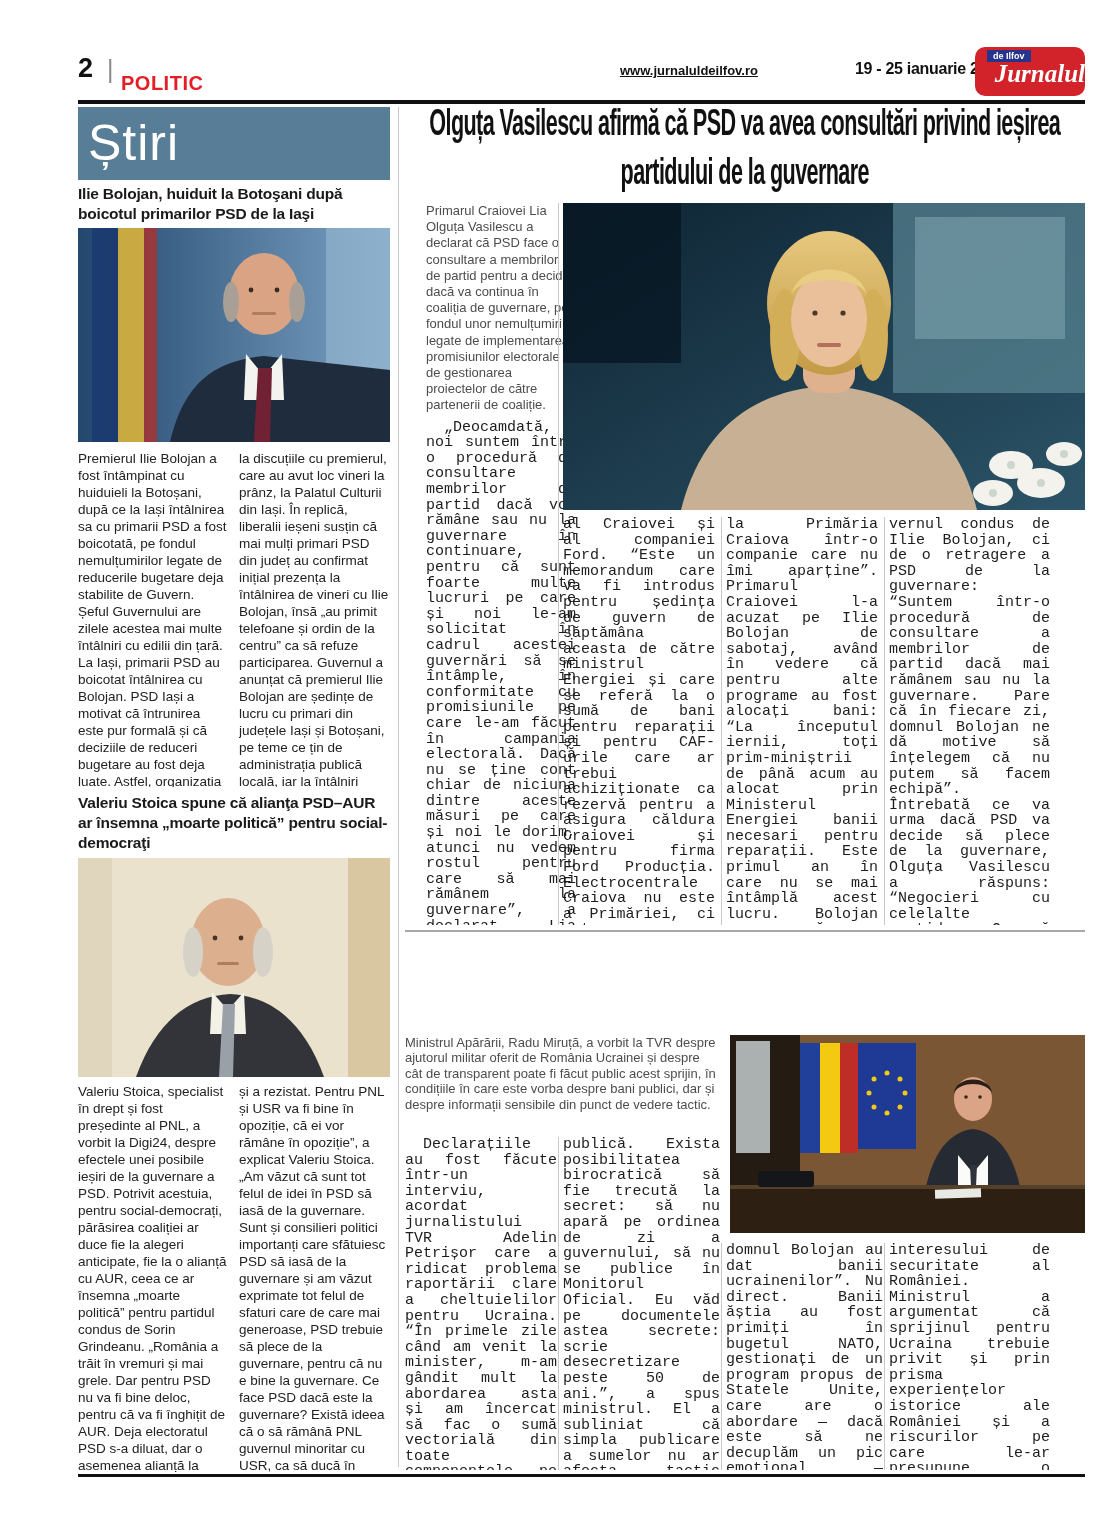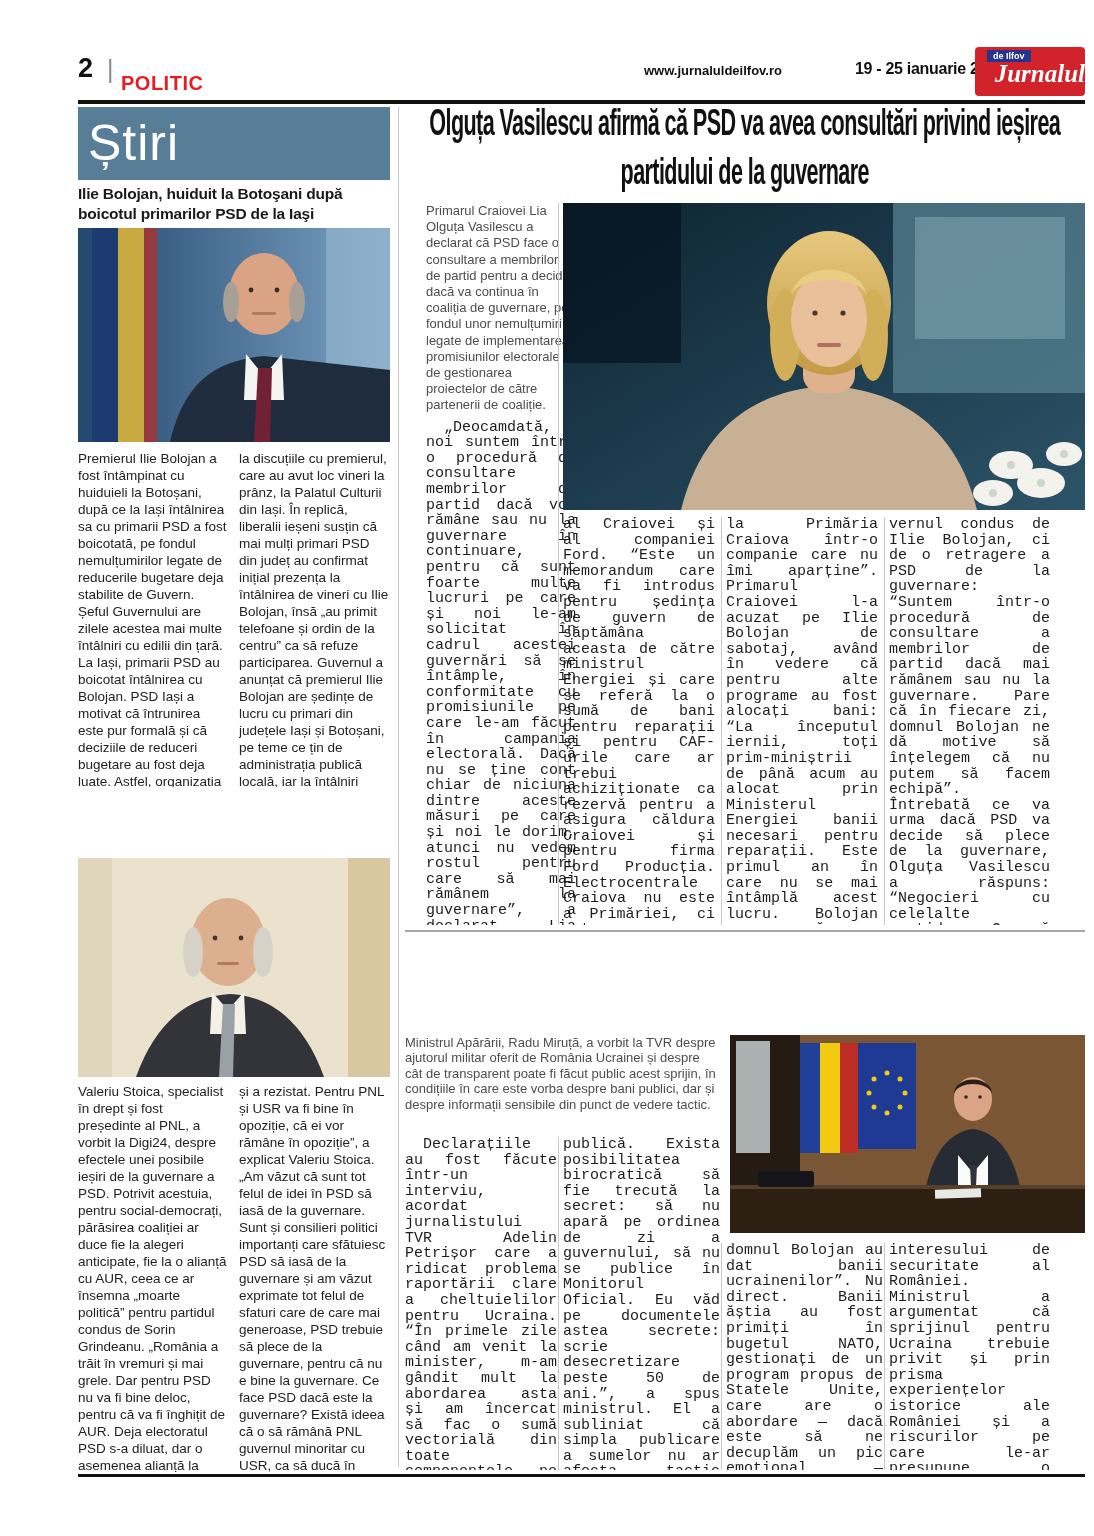--- a/index.html
+++ b/index.html
@@ -6,21 +6,21 @@
   .page{position:relative;width:1094px;height:1536px;background:#fff;overflow:hidden;
         font-family:"Liberation Sans",sans-serif;color:#1c1c1c;}
   .abs{position:absolute;}
 
   
   .pagenum{font-size:27px;font-weight:bold;color:#111;}
   .pipe{font-size:25px;color:#8c8c8c;font-weight:300;}
   .section{font-size:20px;font-weight:bold;color:#e31e24;letter-spacing:.5px;}
   .site{font-size:13px;font-weight:bold;color:#111;}
   .issuedate{font-size:16px;font-weight:bold;color:#111;letter-spacing:-.3px;}
-  .logo{background:#d2232a;width:110px;height:49px;border-radius:4px;}
+  .logo{background:#d2232a;width:110px;height:49px;border-radius:10px;}
   .logo-tag{position:absolute;top:3px;left:12px;background:#27348b;color:#fff;
             font-size:9px;font-weight:bold;padding:1px 6px;}
   .logo-name{position:absolute;bottom:8px;left:0;right:0;text-align:right;color:#ffffff;
              font-family:"Liberation Serif",serif;font-weight:bold;font-style:italic;font-size:25px;}
   .rule-heavy{background:#111;}
   .rule-light{background:#c9c9c9;}
   .rule-mid{background:#a8a8a8;}
 
   
   .kicker{background:#587d96;color:#fff;font-size:50px;line-height:73px;padding-left:10px;
@@ -42,21 +42,21 @@
   .photo svg{display:block;width:100%;height:100%;}
 </style>
 </head>
 <body>
 
 <div class="page">
 
   <div class="abs pagenum" style="left:78px;top:53px;">2</div>
   <div class="abs pipe" style="left:107px;top:55px;">|</div>
   <div class="abs section" style="left:121px;top:72px;">POLITIC</div>
-  <div class="abs site" style="left:644px;top:63px;">www.jurnaluldeilfov.ro</div>
+  <div class="abs site" style="left:620px;top:63px;text-decoration:underline;">www.jurnaluldeilfov.ro</div>
   <div class="abs issuedate" style="left:855px;top:60px;">19 - 25 ianuarie 2026</div>
   <div class="abs logo" style="left:975px;top:47px;">
     <span class="logo-tag">de Ilfov</span>
     <span class="logo-name">Jurnalul</span>
   </div>
   <div class="abs rule-heavy" style="left:78px;top:100px;width:1007px;height:4px;"></div>
 
   <div class="abs side-title" style="left:78px;top:184px;width:312px;">Ilie Bolojan, huiduit la Botoşani după boicotul primarilor PSD de la Iaşi</div>
 
   <div class="abs kicker" style="left:78px;top:107px;width:302px;height:73px;">Știri</div>
@@ -84,20 +84,21 @@
       <path d="M168 126 L186 148 L204 126 L206 172 L166 172 Z" fill="#f3f3ef"></path>
       <polygon points="180,140 194,140 192,214 176,214" fill="#702234"></polygon>
     </svg>
   </div>
 
   <div class="abs side-cols" style="left:78px;top:450px;width:312px;height:337px;">
     <div class="side-col">Premierul Ilie Bolojan a fost întâmpinat cu huiduieli la Botoșani, după ce la Iași întâlnirea sa cu primarii PSD a fost boicotată, pe fondul nemulțumirilor legate de reducerile bugetare deja stabilite de Guvern. Șeful Guvernului are zilele acestea mai multe întâlniri cu edilii din țară. La Iași, primarii PSD au boicotat întâlnirea cu Bolojan. PSD Iași a motivat că întrunirea este pur formală și că deciziile de reduceri bugetare au fost deja luate. Astfel, organizația social-democrată din Iași a anunțat că primarii PSD din județ nu vor fi prezenți</div>
     <div class="side-col">la discuțiile cu premierul, care au avut loc vineri la prânz, la Palatul Culturii din Iași. În replică, liberalii ieșeni susțin că mai mulți primari PSD din județ au confirmat inițial prezența la întâlnirea de vineri cu Ilie Bolojan, însă „au primit telefoane și ordin de la centru” ca să refuze participarea. Guvernul a anunțat că premierul Ilie Bolojan are ședințe de lucru cu primari din județele Iași și Botoșani, pe teme ce țin de administrația publică locală, iar la întâlniri participă și reprezentanți ai Ministerului Dezvoltării, Lucrărilor Publice și Administrației.</div>
   </div>
 
+  <div class="abs side-title" style="left:78px;top:793px;width:312px;">Valeriu Stoica spune că alianţa PSD–AUR ar însemna „moarte politică” pentru social-democraţi</div>
 
   <div class="abs photo" style="left:78px;top:858px;width:312px;height:219px;">
     <svg viewBox="0 0 312 219" preserveAspectRatio="none" aria-hidden="true">
       <rect width="312" height="219" fill="#eae2cd"></rect>
       <rect width="34" height="219" fill="#e0d6bd"></rect>
       <rect x="270" width="42" height="219" fill="#d9c7a2"></rect>
       <path d="M58 219 C80 158 116 138 152 136 C188 138 224 158 246 219 Z" fill="#33343a"></path>
       <ellipse cx="150" cy="84" rx="37" ry="44" fill="#dcaf8e"></ellipse>
       <ellipse cx="115" cy="94" rx="10" ry="25" fill="#d6d2c8"></ellipse>
       <ellipse cx="185" cy="94" rx="10" ry="25" fill="#d6d2c8"></ellipse>

